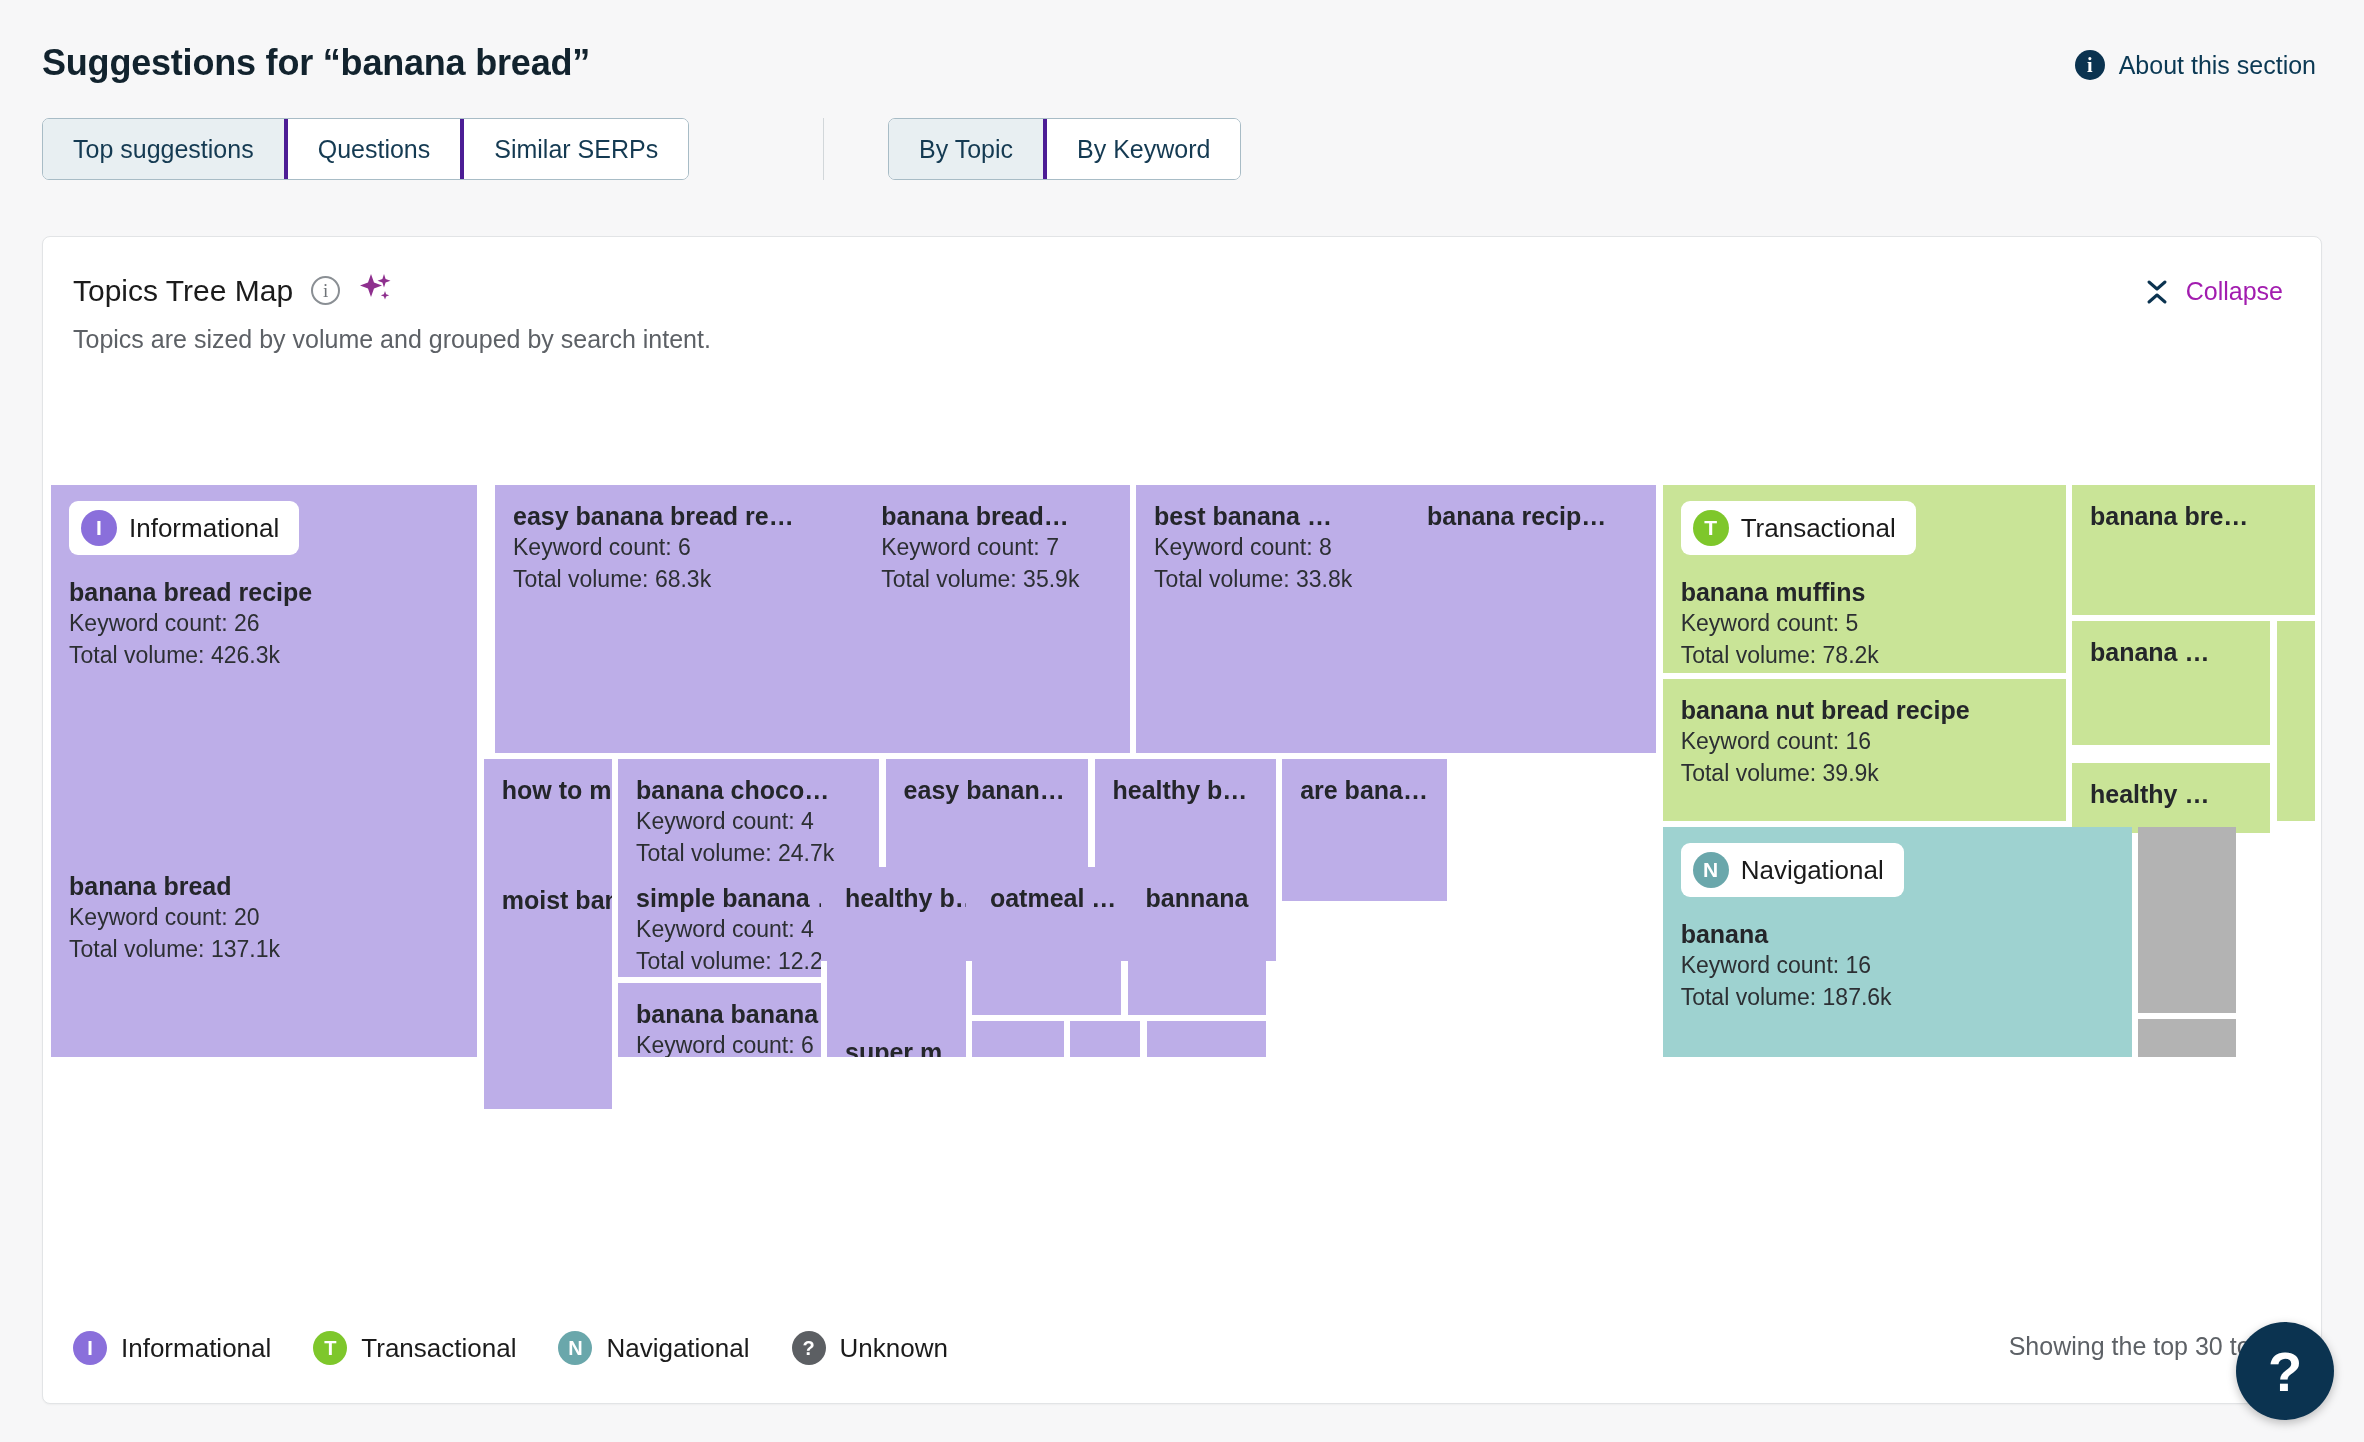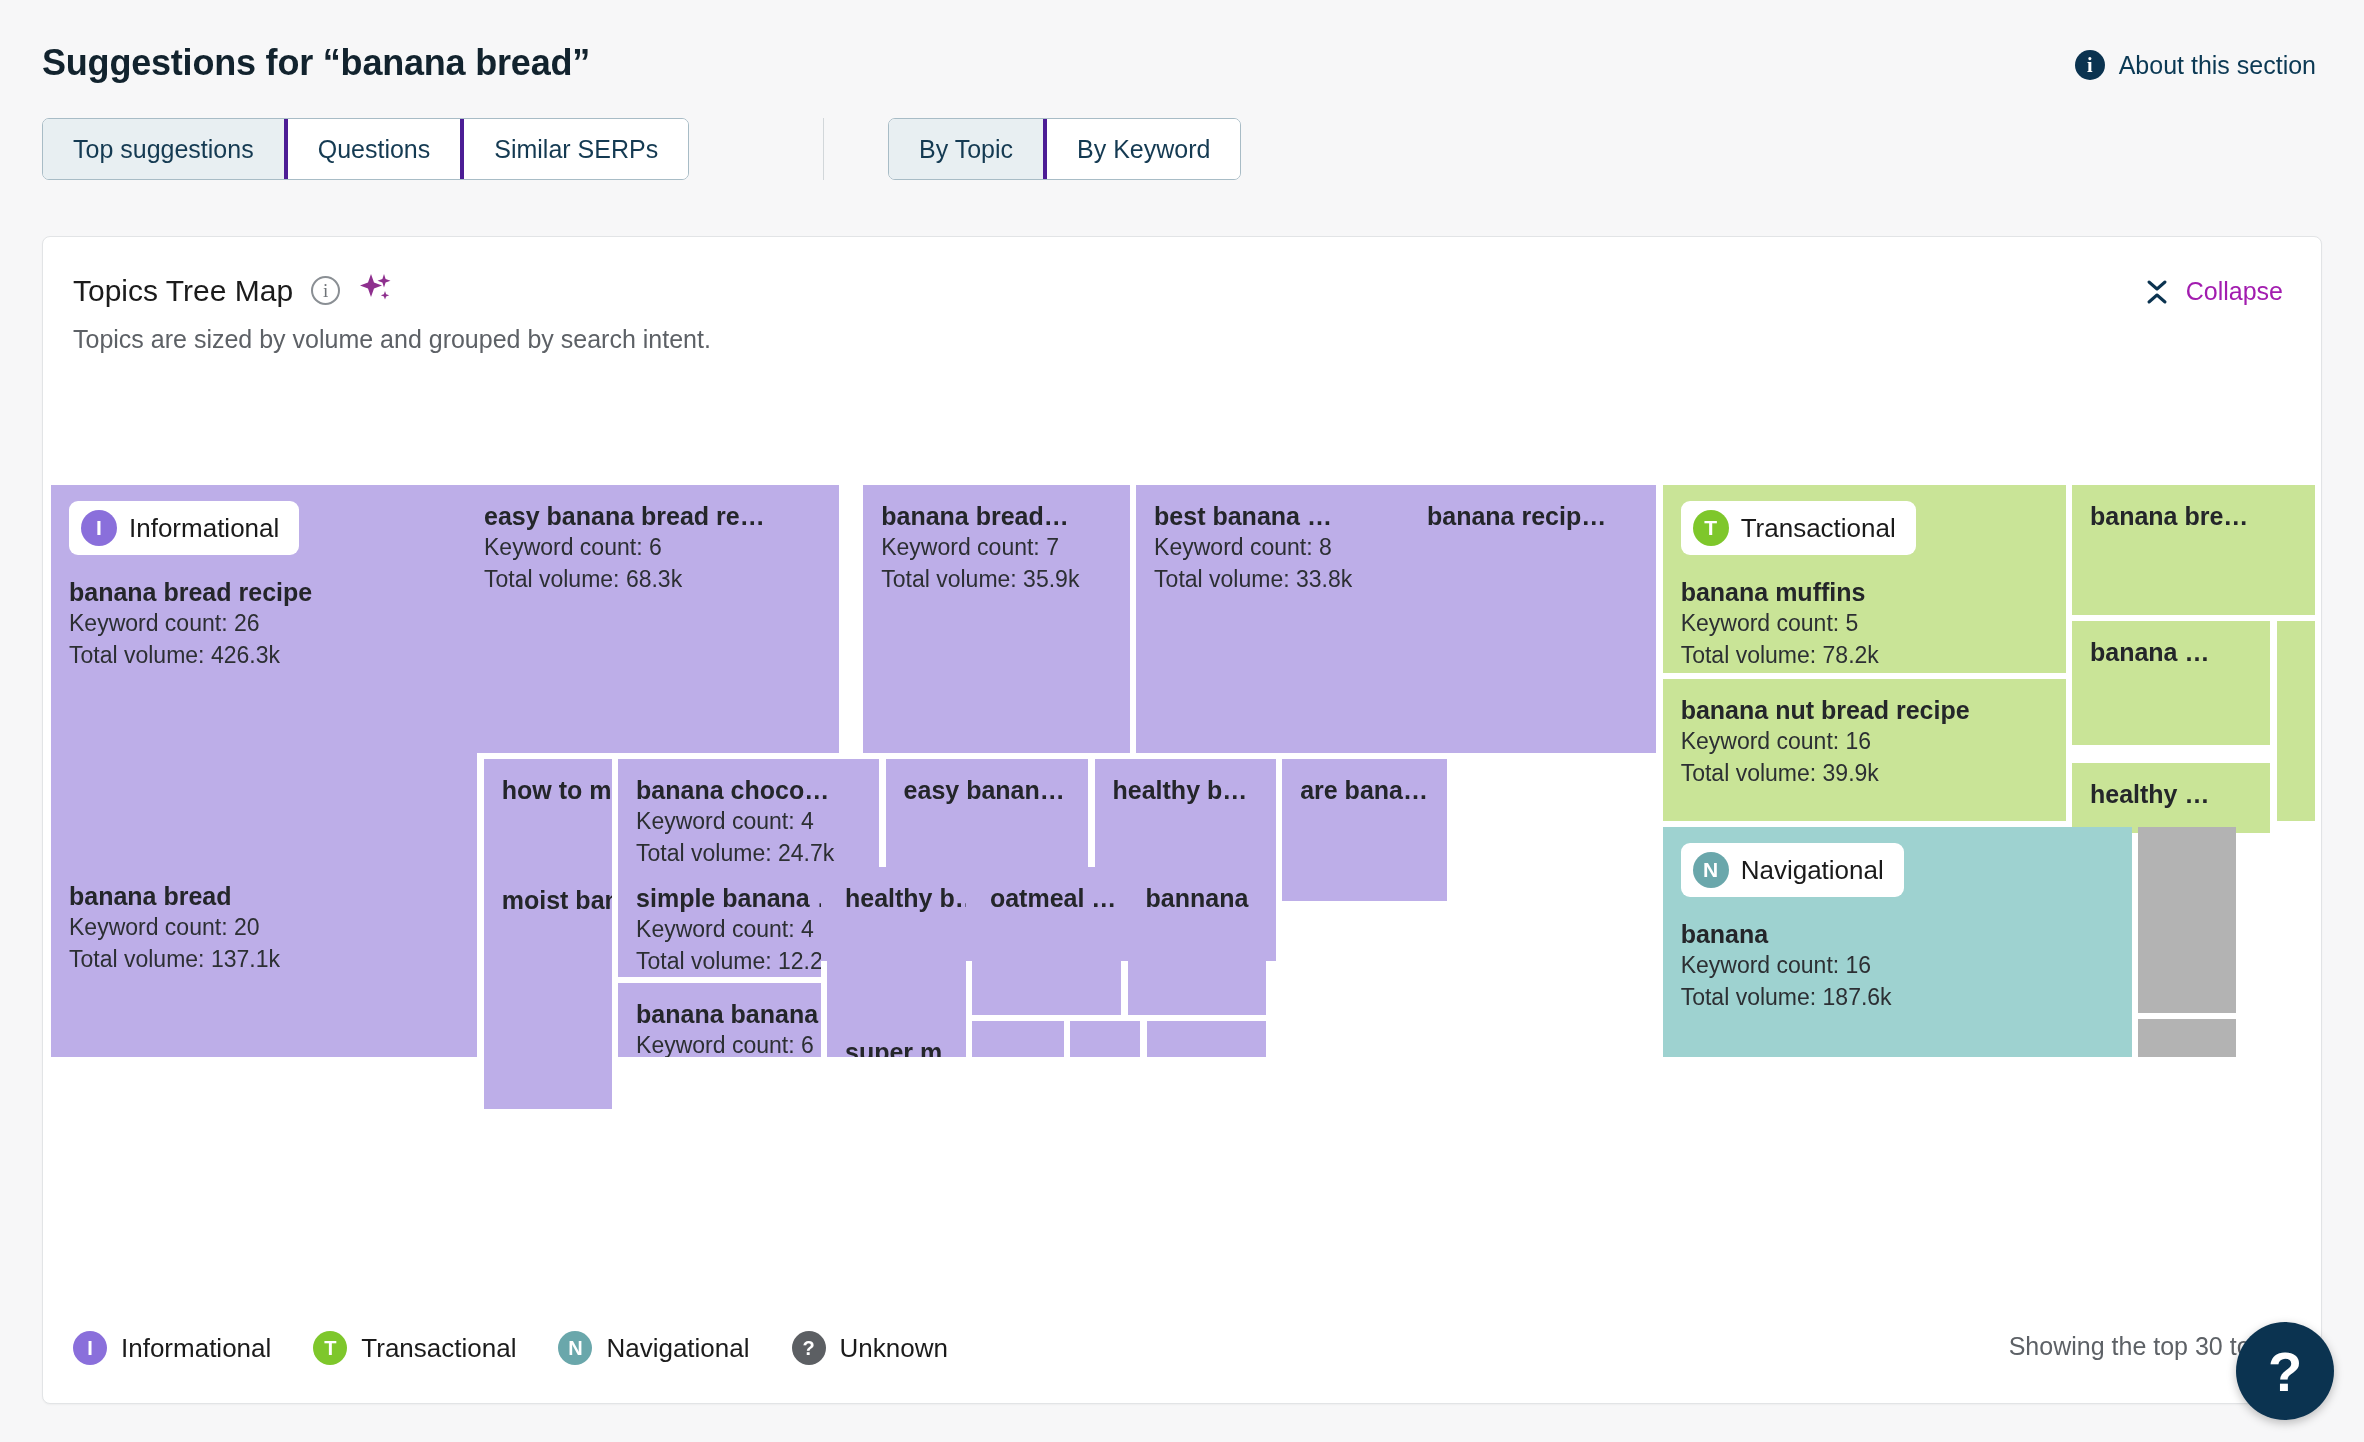--- a/index.html
+++ b/index.html
@@ -193,21 +193,21 @@
         </svg>
       </span>
       <span>Collapse</span>
     </div>
 
     <div class="treemap" id="treemap">
         <div class="tile info" style="left: 0px; top: 0px; width: 426.365px; height: 572px;"><div class="badge">
             <span class="badge-dot i">I</span>
             <span class="badge-label">Informational</span>
           </div><div class="t-name">banana bread recipe</div><div class="t-meta">Keyword count: 26</div><div class="t-meta">Total volume: 426.3k</div></div>
-        <div class="tile info" style="left: 415px; top: 0px; width: 373.07px; height: 268px;">
+        <div class="tile info" style="left: 444px; top: 0px; width: 373.07px; height: 268px;">
           <div class="t-name">easy banana bread re…</div>
           <div class="t-meta">Keyword count: 6</div>
           <div class="t-meta">Total volume: 68.3k</div>
         </div>
         <div class="tile info" style="left: 812.226px; top: 0px; width: 266.478px; height: 268px;">
           <div class="t-name">banana bread…</div>
           <div class="t-meta">Keyword count: 7</div>
           <div class="t-meta">Total volume: 35.9k</div>
         </div>
         <div class="tile info" style="left: 1085.1px; top: 0px; width: 319px; height: 268px;">
@@ -228,21 +228,21 @@
         </div>
         <div class="tile info" style="left: 834.61px; top: 274px; width: 202.524px; height: 202px;">
           <div class="t-name">easy banan…</div>
         </div>
         <div class="tile info" style="left: 1043.53px; top: 274px; width: 181.205px; height: 202px;">
           <div class="t-name">healthy b…</div>
         </div>
         <div class="tile info" style="left: 1231.13px; top: 274px; width: 165.217px; height: 142px;">
           <div class="t-name">are bana…</div>
         </div>
-        <div class="tile info" style="left: 0px; top: 380px; width: 426.365px; height: 192px;">
+        <div class="tile info" style="left: 0px; top: 370px; width: 426.365px; height: 192px;">
           <div class="t-name">banana bread</div>
           <div class="t-meta">Keyword count: 20</div>
           <div class="t-meta">Total volume: 137.1k</div>
         </div>
         <div class="tile info" style="left: 432.761px; top: 384px; width: 127.91px; height: 188px;">
           <div class="t-name">moist banan…</div>
         </div>
         <div class="tile info" style="left: 567.066px; top: 382px; width: 202.524px; height: 110px;">
           <div class="t-name">simple banana …</div>
           <div class="t-meta">Keyword count: 4</div>

